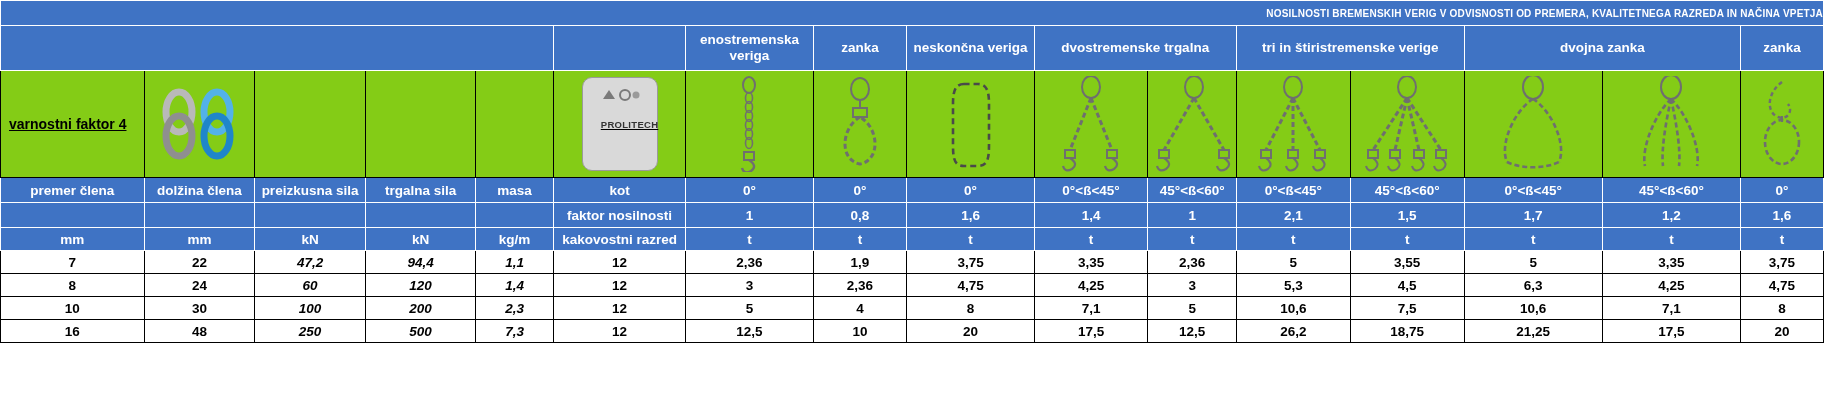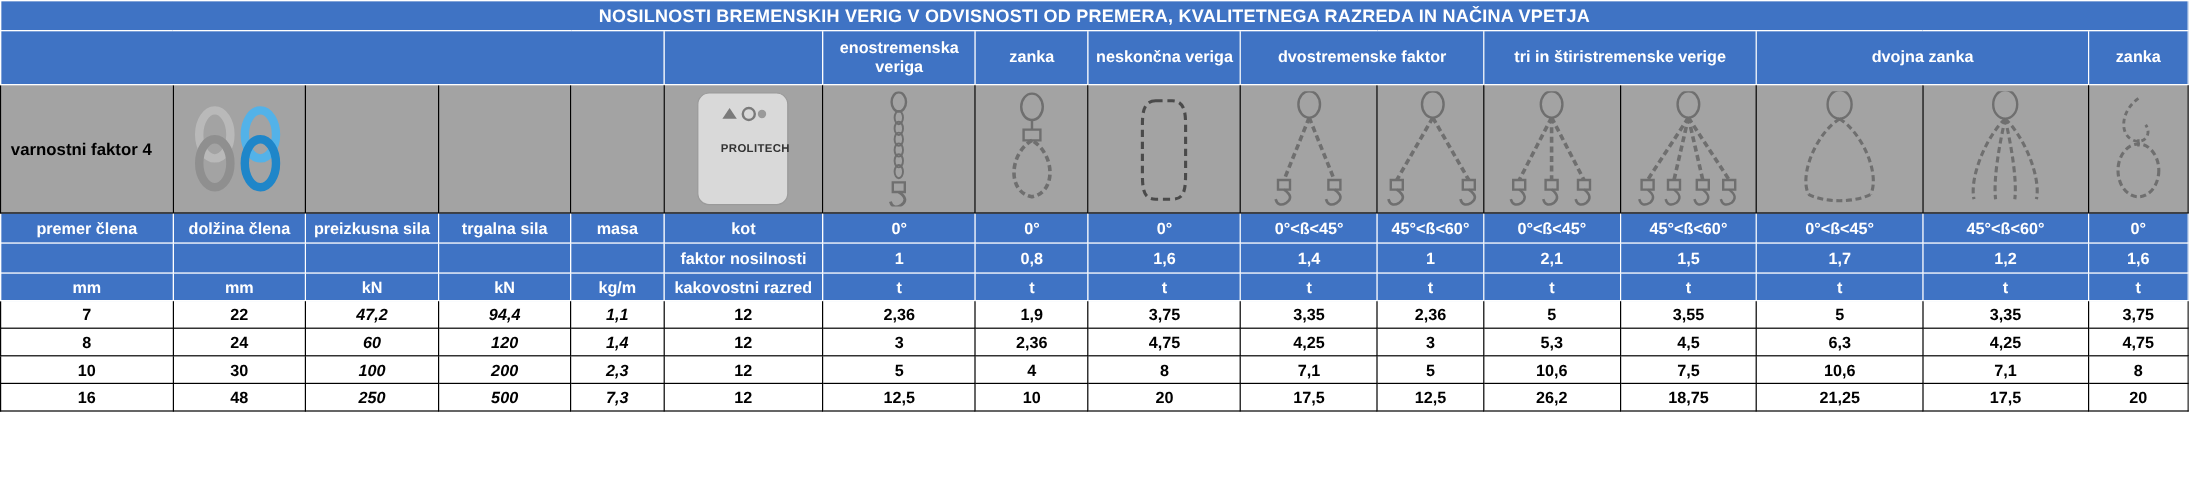--- a/index.html
+++ b/index.html
@@ -20,33 +20,35 @@
     vertical-align:middle;
     font-size:13px;
     padding:0;
   }
   .blue{
     background:#3f73c4;
     color:#ffffff;
     font-weight:bold;
   }
   .title{
-    font-size:15px;
+    font-size:10px;
     height:24px;
     letter-spacing:.2px;
+    text-align:right;
   }
   .hdr2{
     height:44px;
     font-size:13.5px;
     line-height:16px;
   }
   .imgrow td{
-    background:#a3a3a3;
+    background:#84cc16;
     border:1px solid #000000;
     height:106px;
+    text-decoration:underline;
   }
   .imgrow td.blank{border:1px solid #000000;}
   .vfactor{
     font-weight:bold;
     color:#000;
     font-size:14px;
     text-align:left;
     padding-left:8px;
   }
   .lbl{
@@ -108,21 +110,21 @@
       <tr>
     <td class="blue title" colspan="16">NOSILNOSTI BREMENSKIH VERIG V ODVISNOSTI OD PREMERA, KVALITETNEGA RAZREDA IN NAČINA VPETJA</td>
   </tr>
 
   <tr>
     <td class="blue hdr2" colspan="5"></td>
     <td class="blue hdr2"></td>
     <td class="blue hdr2">enostremenska veriga</td>
     <td class="blue hdr2">zanka</td>
     <td class="blue hdr2">neskončna veriga</td>
-    <td class="blue hdr2" colspan="2">dvostremenske faktor</td>
+    <td class="blue hdr2" colspan="2">dvostremenske trgalna</td>
     <td class="blue hdr2" colspan="2">tri in štiristremenske verige</td>
     <td class="blue hdr2" colspan="2">dvojna zanka</td>
     <td class="blue hdr2">zanka</td>
   </tr>
 
   <tr class="imgrow">
     <td class="vfactor">varnostni faktor 4</td>
     <td>
       <svg class="ic" width="92" height="72" viewBox="0 0 92 72">
         <g fill="none" stroke-width="7">

